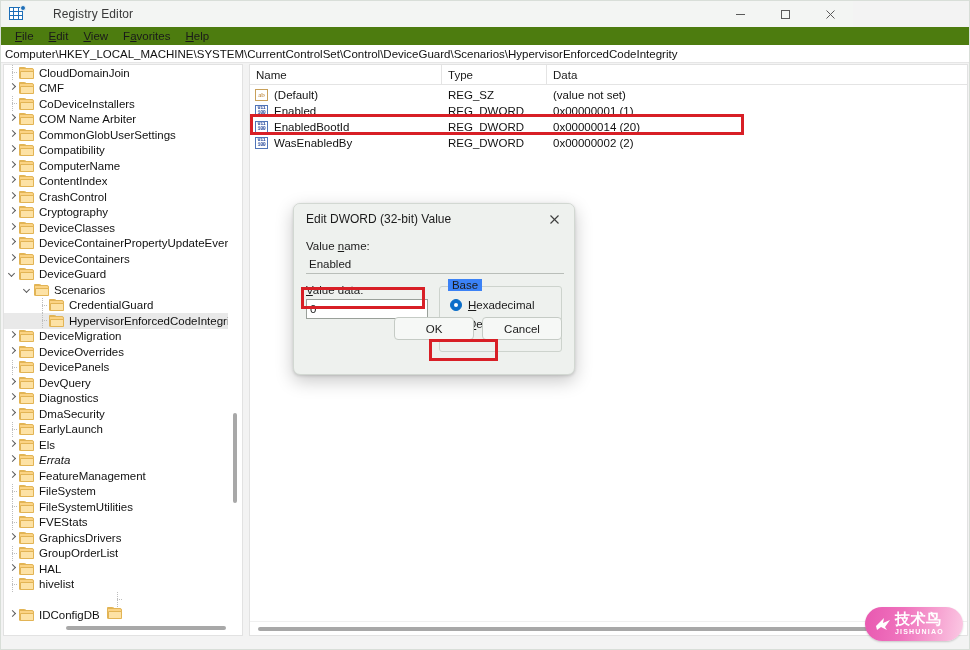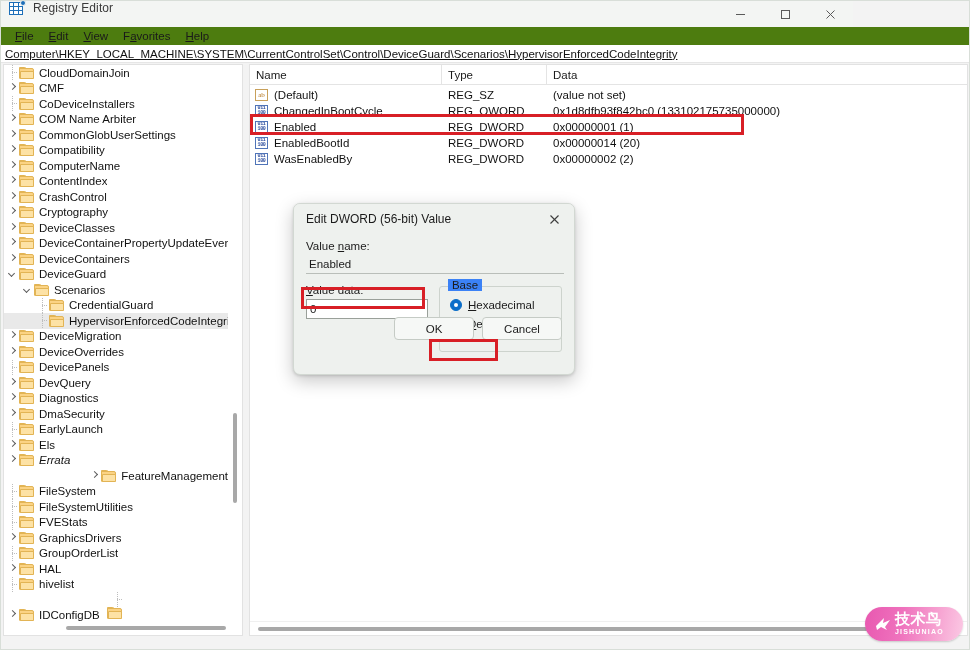--- a/index.html
+++ b/index.html
@@ -16,21 +16,21 @@
     background: #f3f3f3;
     border: 1px solid #d8ded8;
     overflow: hidden;
   }
 
   
   .titlebar {
     position: absolute; top: 0; left: 0;
     width: 852px; height: 26px;
     background: #f3f5f3;
-    display: flex; align-items: flex-start;
+    display: flex; align-items: center; gap: 20px;
   }
   .app-icon {
     width: 16px; height: 16px;
     margin-left: 8px; margin-right: 8px;
     position: relative; flex: none;
   }
   .app-icon .grid {
     position: absolute; left: 0; top: 1px;
     width: 14px; height: 13px;
     background: #1d6fb8;
@@ -78,21 +78,21 @@
 
   
   .addressbar {
     position: absolute; top: 44px; left: 0;
     width: 970px; height: 18px;
     background: #ffffff;
     border-bottom: 1px solid #e6e6e6;
     display: flex; align-items: center;
     padding-left: 4px;
     font-size: 11.5px; color: #111111;
-    white-space: nowrap; overflow: hidden; text-decoration: underline;
+    white-space: nowrap; overflow: hidden;
   }
 
   
   .tree-panel {
     position: absolute; left: 2px; top: 63px;
     width: 240px; height: 572px;
     background: #ffffff;
     border: 1px solid #e2e2e2;
     overflow: hidden;
   }
@@ -726,21 +726,21 @@
           <div class="tw">
             <span class="chev"></span>
           </div>
           <div class="folder">
             <span class="tab"></span>
             <span class="back"></span>
             <span class="front"></span>
           </div>
           <div class="tree-label">Errata</div>
         </div>
-        <div class="tree-row" style="padding-left: 2px; justify-content: flex-end;">
+        <div class="tree-row" style="padding-left: 2px;">
           <div class="tw">
             <span class="chev"></span>
           </div>
           <div class="folder">
             <span class="tab"></span>
             <span class="back"></span>
             <span class="front"></span>
           </div>
           <div class="tree-label">FeatureManagement</div>
         </div>
@@ -856,31 +856,20 @@
           </div>
           <div class="vc2">REG_SZ</div>
           <div class="vc3">(value not set)</div>
         </div>
         <div class="val-row">
           <div class="vc1">
             <span class="vicon bin">
               <b>011</b>
               <b>100</b>
             </span>
-            <span>ChangedInBootCycle</span>
-          </div>
-          <div class="vc2">REG_QWORD</div>
-          <div class="vc3">0x1d8dfb93f842bc0 (133102175735000000)</div>
-        </div>
-        <div class="val-row">
-          <div class="vc1">
-            <span class="vicon bin">
-              <b>011</b>
-              <b>100</b>
-            </span>
             <span>Enabled</span>
           </div>
           <div class="vc2">REG_DWORD</div>
           <div class="vc3">0x00000001 (1)</div>
         </div>
         <div class="val-row">
           <div class="vc1">
             <span class="vicon bin">
               <b>011</b>
               <b>100</b>
@@ -904,21 +893,21 @@
       </div>
     <div class="val-hscroll">
       <div class="val-hthumb" style="left:8px;width:690px;"></div>
     </div>
   </div>
 
   <div class="hl" style="left:249px; top:113px; width:494px; height:21px;"></div>
 
   <div class="dialog">
     <div class="dlg-title">
-      <span>Edit DWORD (56-bit) Value</span>
+      <span>Edit DWORD (32-bit) Value</span>
       <div class="dlg-close">
         <svg width="11" height="11" viewBox="0 0 11 11">
             <line x1="1.5" y1="1.5" x2="9.5" y2="9.5" stroke="currentColor" stroke-width="1.1"></line>
             <line x1="9.5" y1="1.5" x2="1.5" y2="9.5" stroke="currentColor" stroke-width="1.1"></line>
           </svg>
       </div>
     </div>
     <div class="dlg-body">
       <div class="dlg-label">Value <u>n</u>ame:</div>
       <div class="dlg-input">

